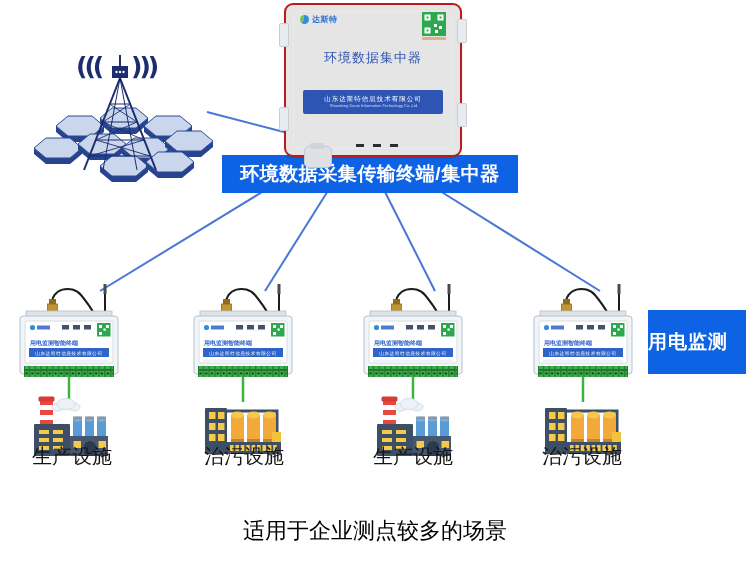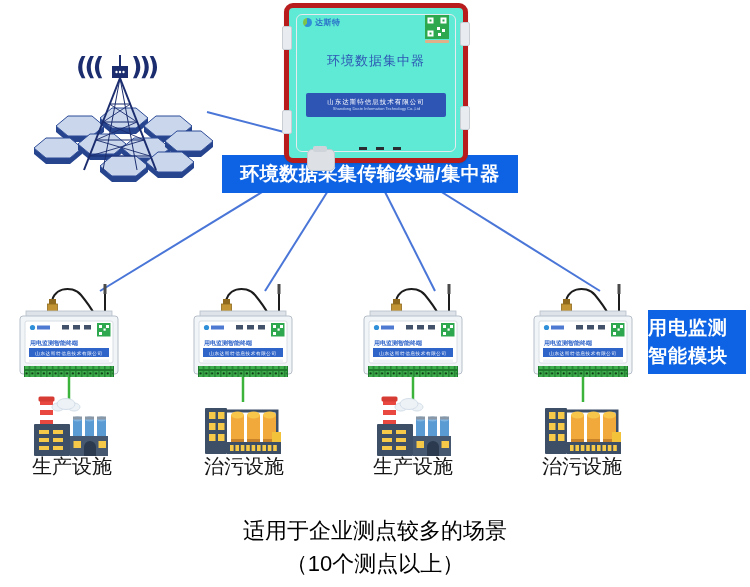--- a/index.html
+++ b/index.html
@@ -1,21 +1,21 @@
 <!DOCTYPE html>
 <html><head>
 <meta charset="utf-8">
 <style>
   html,body{margin:0;padding:0;background:#ffffff;}
   #stage{position:relative;width:750px;height:587px;background:#ffffff;overflow:hidden;
          font-family:"Liberation Sans","DejaVu Sans",sans-serif;}
   .abs{position:absolute;}
   #lines-svg{left:0;top:0;z-index:0;}
   .tower-wrap{left:28px;top:48px;z-index:1;}
-  .device{left:284px;top:3px;width:174px;height:150px;background:#5eead4;border:5px solid #b91c1c;
+  .device{left:284px;top:3px;width:174px;height:150px;background:#e5e5e5;border:2px solid #b91c1c;
           border-radius:9px;z-index:3;box-shadow:0 1px 2px rgba(0,0,0,.12);}
   .device .inner{position:absolute;left:7px;top:6px;right:7px;bottom:6px;border:1px solid #e7eaee;border-radius:6px;}
   .tab{position:absolute;width:8px;height:22px;background:#e8ebef;border:1px solid #c9ced5;border-radius:2px;}
   .brandrow{position:absolute;left:14px;top:9px;display:flex;align-items:center;gap:3px;}
   .branddot{width:9px;height:9px;border-radius:50%;background:conic-gradient(#2f8fd8 0 60%,#7ec24a 60% 100%);}
   .brandtxt{font-size:8px;font-weight:bold;color:#2a6fc9;letter-spacing:.5px;}
   .qr{position:absolute;right:14px;top:7px;width:24px;height:24px;}
   .qrnum{position:absolute;right:14px;top:32px;width:24px;height:3px;background:#e0b089;border-radius:1px;}
   .devtitle{position:absolute;left:0;right:0;top:44px;text-align:center;font-size:13px;font-weight:normal;
             color:#2f55b4;letter-spacing:1px;}
@@ -28,21 +28,21 @@
   .gland{position:absolute;left:18px;bottom:-13px;width:26px;height:20px;background:#dde1e6;
          border:1px solid #c2c8d0;border-radius:5px;}
   .gland:before{content:"";position:absolute;left:5px;top:-4px;width:14px;height:6px;background:#cfd4da;border-radius:2px;}
   .banner{left:222px;top:155px;width:296px;height:38px;background:#0d63e3;color:#fff;z-index:2;
           display:flex;align-items:center;justify-content:center;font-size:19px;font-weight:bold;letter-spacing:.5px;}
   .side-label{left:648px;top:310px;width:98px;height:64px;background:#0d63e3;color:#fff;z-index:2;
               display:flex;flex-direction:column;align-items:flex-start;justify-content:center;
               font-size:19px;font-weight:bold;line-height:28px;letter-spacing:1px;}
   .module{width:130px;height:100px;z-index:2;}
   .facility{width:84px;z-index:1;}
-  .fac-label{position:absolute;top:453px;width:120px;text-align:center;font-size:20px;color:#151515;z-index:1;}
+  .fac-label{position:absolute;top:443px;width:120px;text-align:center;font-size:20px;color:#151515;z-index:1;}
   .caption{left:0;width:750px;text-align:center;color:#000;font-size:22px;font-weight:500;z-index:1;}
 </style>
 </head>
 <body>
 
 <svg style="position:absolute;width:0;height:0" aria-hidden="true">
   <defs>
     <g id="hex3d">
       <polygon points="-24,0 -12,10 12,10 24,0 24,6 12,16 -12,16 -24,6" fill="#27458f"></polygon>
       <polygon points="-24,0 -12,-10 12,-10 24,0 12,10 -12,10" fill="#c9d6ec" stroke="#2c4a96" stroke-width="1"></polygon>
@@ -270,21 +270,20 @@
     </svg>
   <svg class="abs module" style="left:362px;top:282px">
       <use href="#sym-module" xlink:href="#sym-module"></use>
     </svg>
   <svg class="abs module" style="left:532px;top:282px">
       <use href="#sym-module" xlink:href="#sym-module"></use>
     </svg>
 
   <div class="abs side-label">
     <span>用电监测</span>
-    <span>智能模块</span>
   </div>
 
   <svg class="abs facility" style="left:28px;top:394px;height:64px">
       <use href="#sym-prod" xlink:href="#sym-prod"></use>
     </svg>
   <svg class="abs facility" style="left:201px;top:398px;height:60px">
       <use href="#sym-treat" xlink:href="#sym-treat"></use>
     </svg>
   <svg class="abs facility" style="left:371px;top:394px;height:64px">
       <use href="#sym-prod" xlink:href="#sym-prod"></use>
@@ -292,15 +291,14 @@
   <svg class="abs facility" style="left:541px;top:398px;height:60px">
       <use href="#sym-treat" xlink:href="#sym-treat"></use>
     </svg>
 
   <div class="abs fac-label" style="left:12px">生产设施</div>
   <div class="abs fac-label" style="left:184px">治污设施</div>
   <div class="abs fac-label" style="left:353px">生产设施</div>
   <div class="abs fac-label" style="left:522px">治污设施</div>
 
   <div class="abs caption" style="top:516px">适用于企业测点较多的场景</div>
-  <div class="abs caption" style="top:549px">（10个测点以上）</div>
 
 </div>
 
 </body></html>

